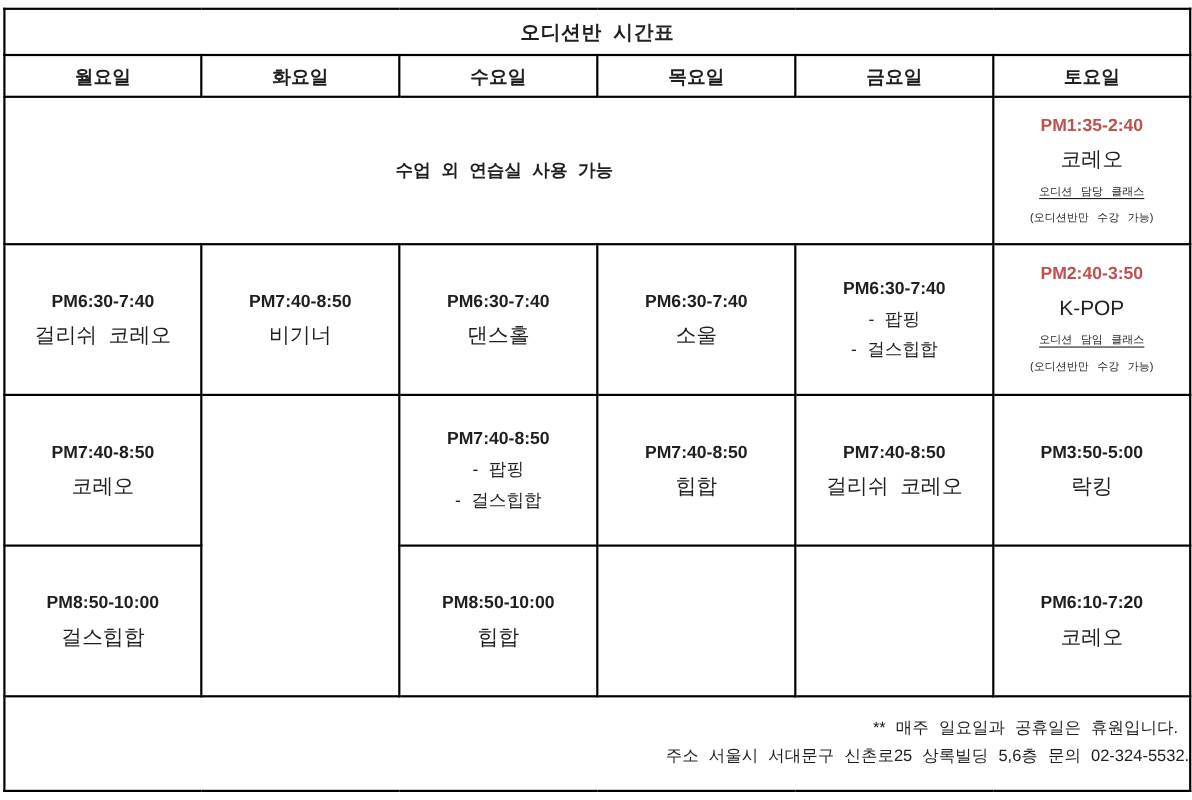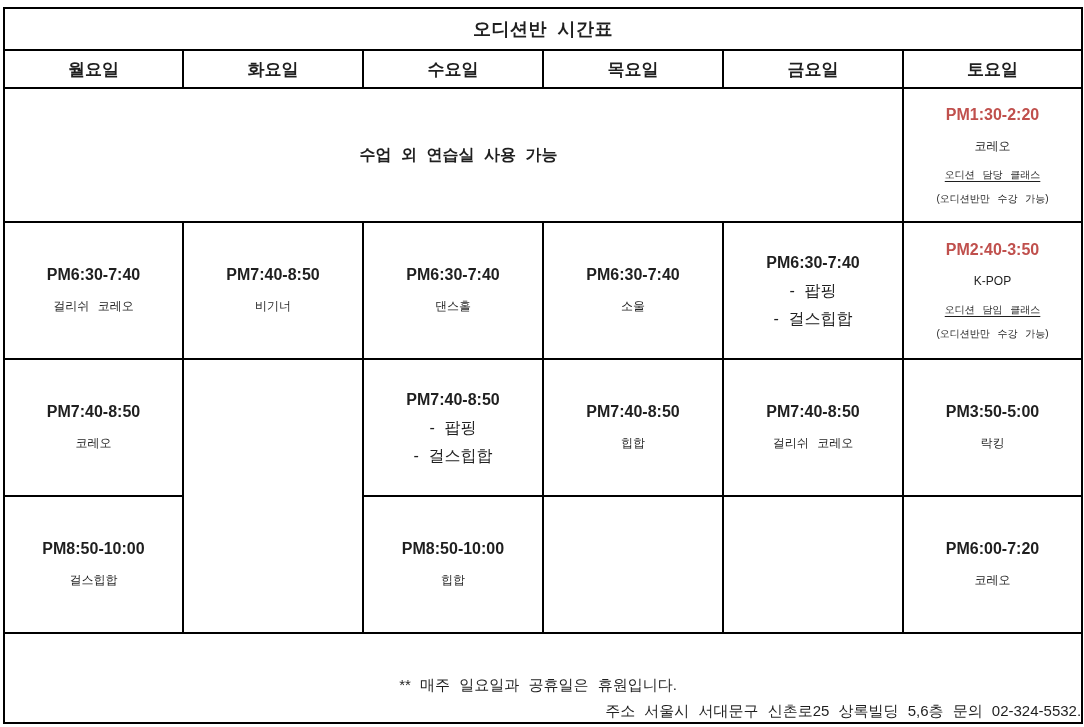--- a/index.html
+++ b/index.html
@@ -57,21 +57,21 @@
   }
   .time {
     font-size: 16px;
     font-weight: bold;
     line-height: 24px;
   }
   .time-red {
     color: #C0504D;
   }
   .cls {
-    font-size: 12px;
+    font-size: 19px;
     line-height: 24px;
     margin-top: 7px;
   }
   .cls-item {
     font-size: 16px;
     line-height: 24px;
     margin-top: 4px;
   }
   .uclass {
     font-size: 10px;
@@ -82,22 +82,23 @@
   }
   .small-note {
     font-size: 10px;
     line-height: 18px;
     margin-top: 4px;
   }
   .footer-cell {
     vertical-align: top;
   }
   .holiday-note {
-    margin-top: 40px;
+    margin-top: 17px;
     padding-right: 10px;
+    text-align: right;
     font-size: 15px;
     line-height: 22px;
   }
   .address-line {
     margin-top: 4px;
     text-align: right;
     font-size: 15px;
     line-height: 22px;
   }
 </style>
@@ -129,21 +130,21 @@
       <td><span class="day-label">목요일</span></td>
       <td><span class="day-label">금요일</span></td>
       <td><span class="day-label">토요일</span></td>
     </tr>
 
     <tr class="row-r1">
       <td colspan="5">
         <div class="notice">수업 외 연습실 사용 가능</div>
       </td>
       <td>
-        <div class="time time-red">PM1:30-2:20</div>
+        <div class="time time-red">PM1:35-2:40</div>
         <div class="cls">코레오</div>
         <div class="uclass">오디션 담당 클래스</div>
         <div class="small-note">(오디션반만 수강 가능)</div>
       </td>
     </tr>
 
     <tr class="row-r2">
       <td>
         <div class="time">PM6:30-7:40</div>
         <div class="cls">걸리쉬 코레오</div>
@@ -203,21 +204,21 @@
         <div class="time">PM8:50-10:00</div>
         <div class="cls">걸스힙합</div>
       </td>
       <td>
         <div class="time">PM8:50-10:00</div>
         <div class="cls">힙합</div>
       </td>
       <td></td>
       <td></td>
       <td>
-        <div class="time">PM6:00-7:20</div>
+        <div class="time">PM6:10-7:20</div>
         <div class="cls">코레오</div>
       </td>
     </tr>
 
     <tr class="row-foot">
       <td colspan="6" class="footer-cell">
         <div class="holiday-note">** 매주 일요일과 공휴일은 휴원입니다.</div>
         <div class="address-line">주소 서울시 서대문구 신촌로25 상록빌딩 5,6층 문의 02-324-5532.</div>
       </td>
     </tr>

